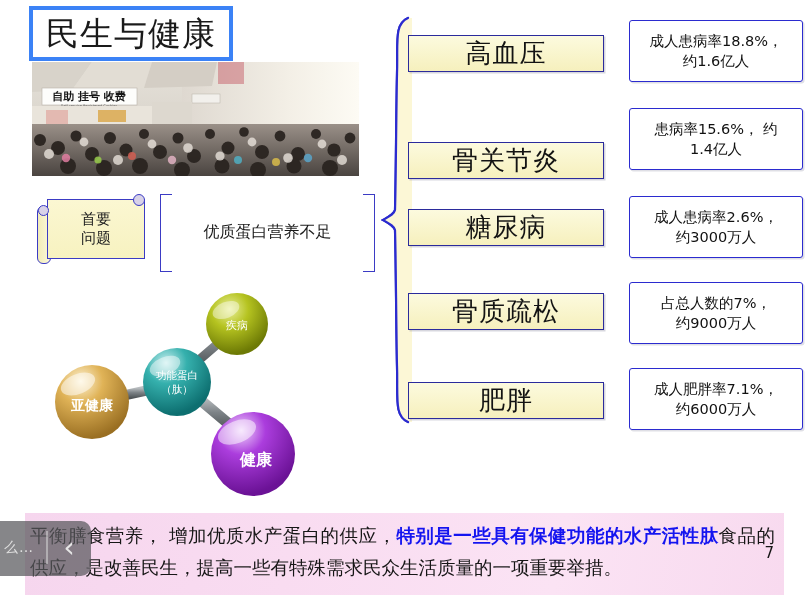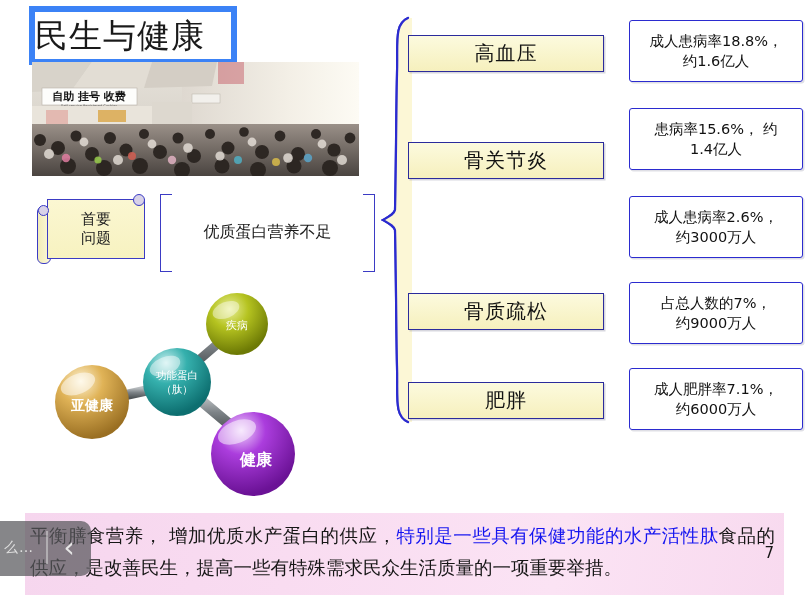--- a/index.html
+++ b/index.html
@@ -8,22 +8,22 @@
     width:809px;height:605px;
     background:#ffffff;
     font-family:"DejaVu Sans","Liberation Sans",sans-serif;
     overflow:hidden;position:relative;
   }
   #slide{position:absolute;left:0;top:0;width:809px;height:605px;background:#fff;overflow:hidden;}
 
   
   #title-box{
     position:absolute;left:29px;top:6px;width:196px;height:47px;
-    border:6px solid #3b82f6;background:#ffffff;
-    display:flex;align-items:center;justify-content:flex-start;
+    border:4px solid #3b82f6;background:#ffffff;
+    display:flex;align-items:center;justify-content:center;
   }
   #title-text{font-size:33px;color:#1a1a1a;letter-spacing:1px;line-height:1;}
 
   
   #photo{
     position:absolute;left:32px;top:62px;width:327px;height:114px;
     overflow:hidden;background:#c9c6c2;
   }
   #photo svg{display:block;width:327px;height:114px;}
 
@@ -68,41 +68,41 @@
   #big-brace svg{display:block;}
 
   
   .dz-box{
     position:absolute;left:408px;width:194px;height:35px;
     background:linear-gradient(180deg,#fcfade 0%,#f6f0bd 100%);
     border:1.6px solid #2b2b9c;
     display:flex;align-items:center;justify-content:center;
     box-shadow:1.5px 1.5px 0 rgba(140,140,160,.35);
   }
-  .dz-box span{font-size:20px;color:#131313;letter-spacing:1px;text-align:center;}
+  .dz-box span{font-size:26px;color:#131313;letter-spacing:1px;text-align:center;}
 
   
   .st-box{
     position:absolute;left:629px;width:172px;height:60px;
     background:#ffffff;border:1.7px solid #2b2bcf;border-radius:3px;
     display:flex;align-items:center;justify-content:center;
     box-shadow:1.5px 1.5px 0 rgba(150,150,170,.3);
   }
   .st-box span{font-size:14.5px;color:#111;line-height:1.38;text-align:center;padding:0 6px;}
 
   
   #pink-banner{
     position:absolute;left:25px;top:513px;width:759px;height:82px;
     background:linear-gradient(100deg,#f6d6ee 0%,#f9dcf1 35%,#fbe3f4 70%,#f8daef 100%);
   }
   #pink-text{
     position:absolute;left:5px;top:7px;width:745px;
     font-size:18.5px;line-height:1.72;color:#161616;text-align:justify;
   }
-  #pink-text .hl{color:#1414f0;font-weight:normal;}
+  #pink-text .hl{color:#1414f0;font-weight:bold;}
   #page-num{
     position:absolute;right:10px;top:31px;font-size:15px;color:#151515;
   }
 
   
   #overlay{
     position:absolute;left:0px;top:521px;width:91px;height:55px;
     background:rgba(88,88,92,.72);border-radius:0 10px 10px 0;
   }
   #overlay-label{
@@ -313,20 +313,23 @@
                C18 252, 18 302, 19 352 C20 384, 16 402, 30 408" fill="none" stroke="#2b2bcf" stroke-width="2.2" stroke-linecap="round"></path>
     </svg>
   </div>
 
   <div class="dz-box" style="top:35px">
     <span>高血压</span>
     </div>
   <div class="dz-box" style="top:142px">
     <span>骨关节炎</span>
     </div>
+  <div class="dz-box" style="top:209px">
+    <span>糖尿病</span>
+    </div>
   <div class="dz-box" style="top:293px">
     <span>骨质疏松</span>
     </div>
   <div class="dz-box" style="top:382px">
     <span>肥胖</span>
     </div>
 
   <div class="st-box" style="top:20px">
     <span>成人患病率18.8%，<br>约1.6亿人</span>
     </div>

